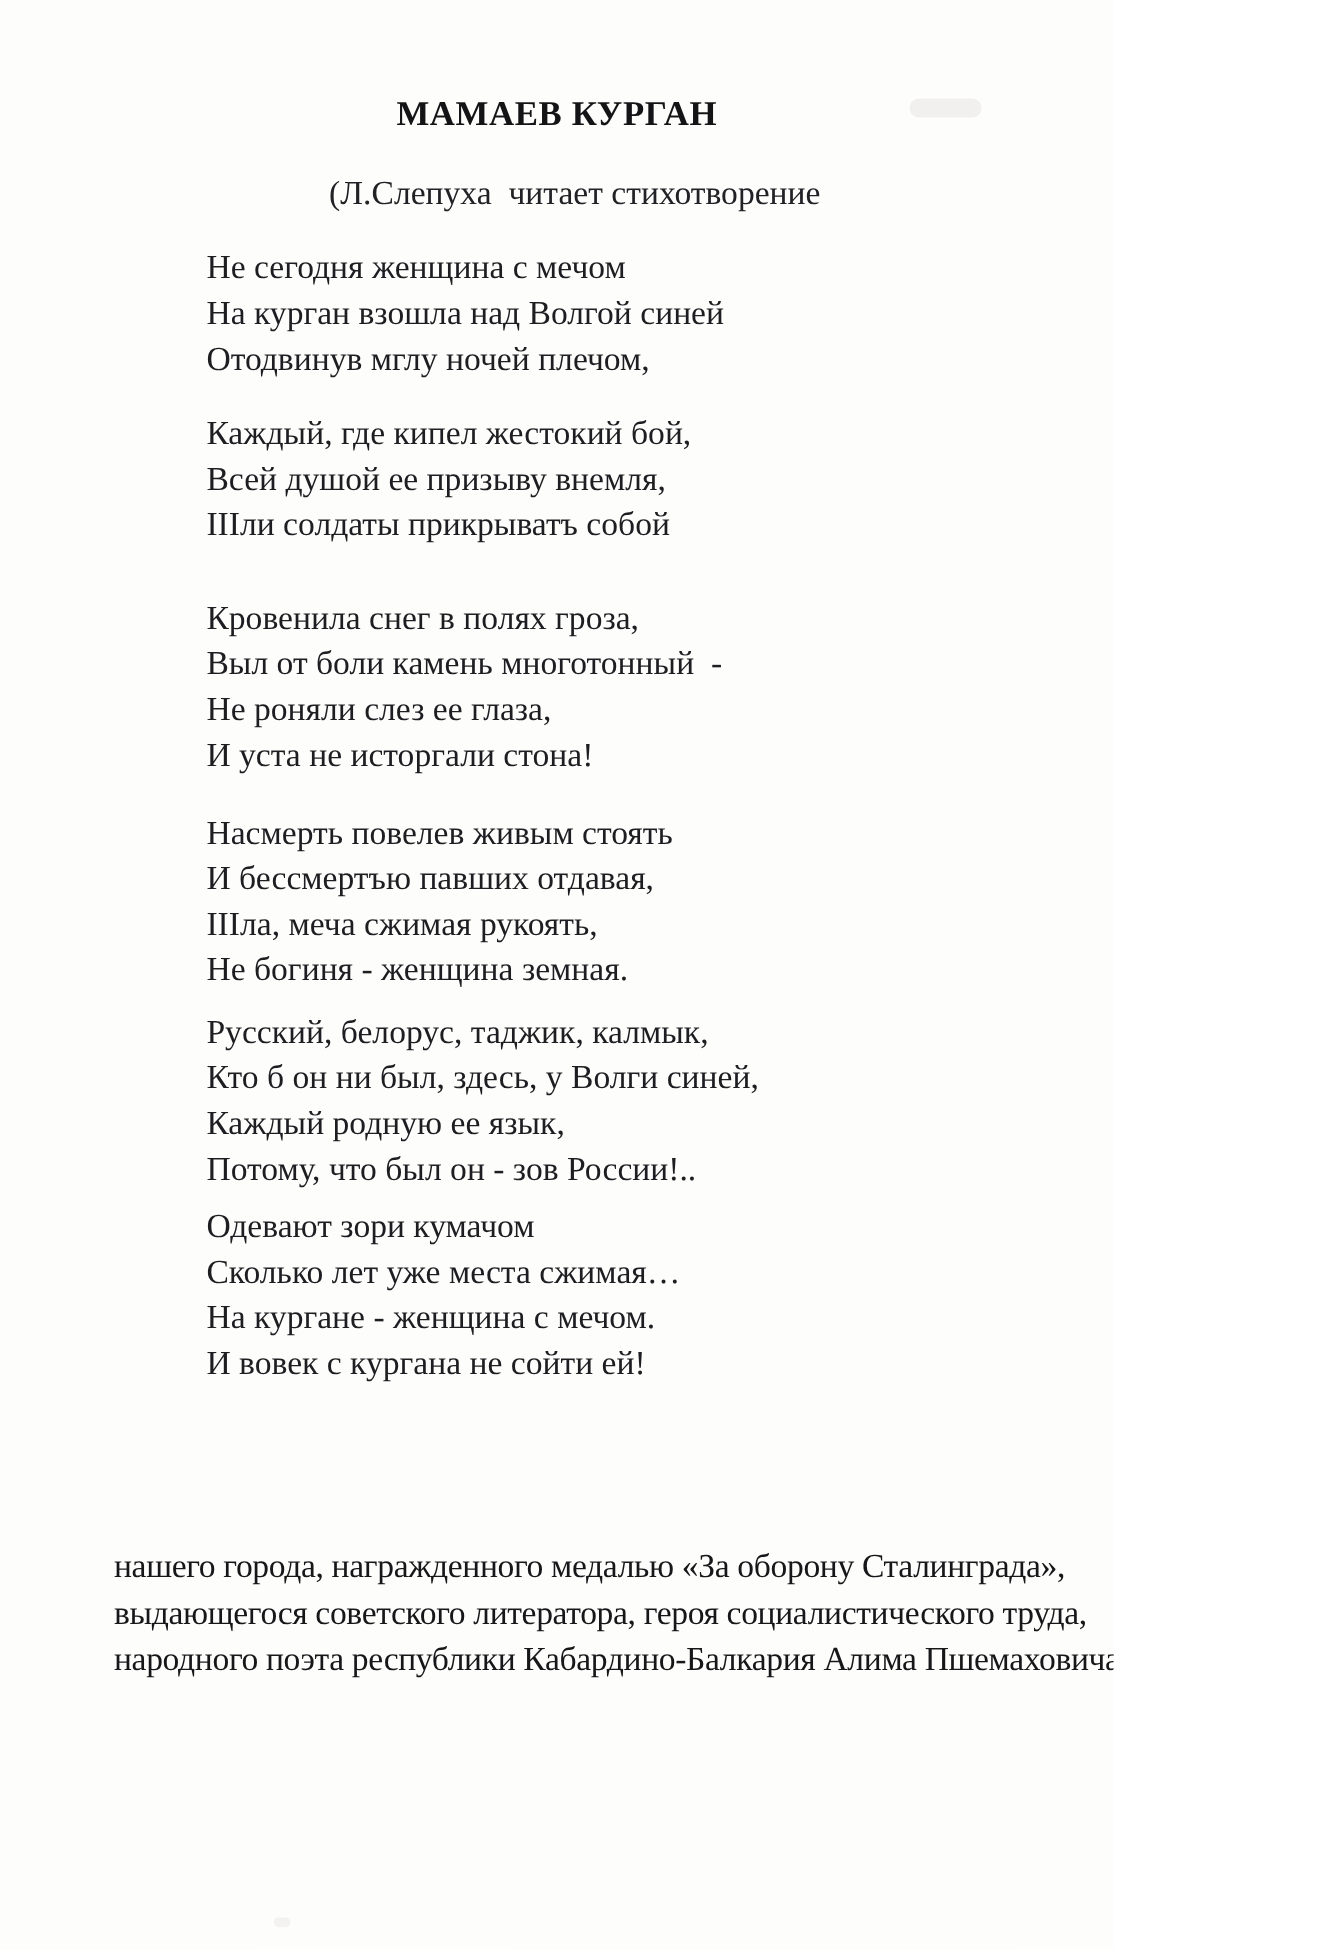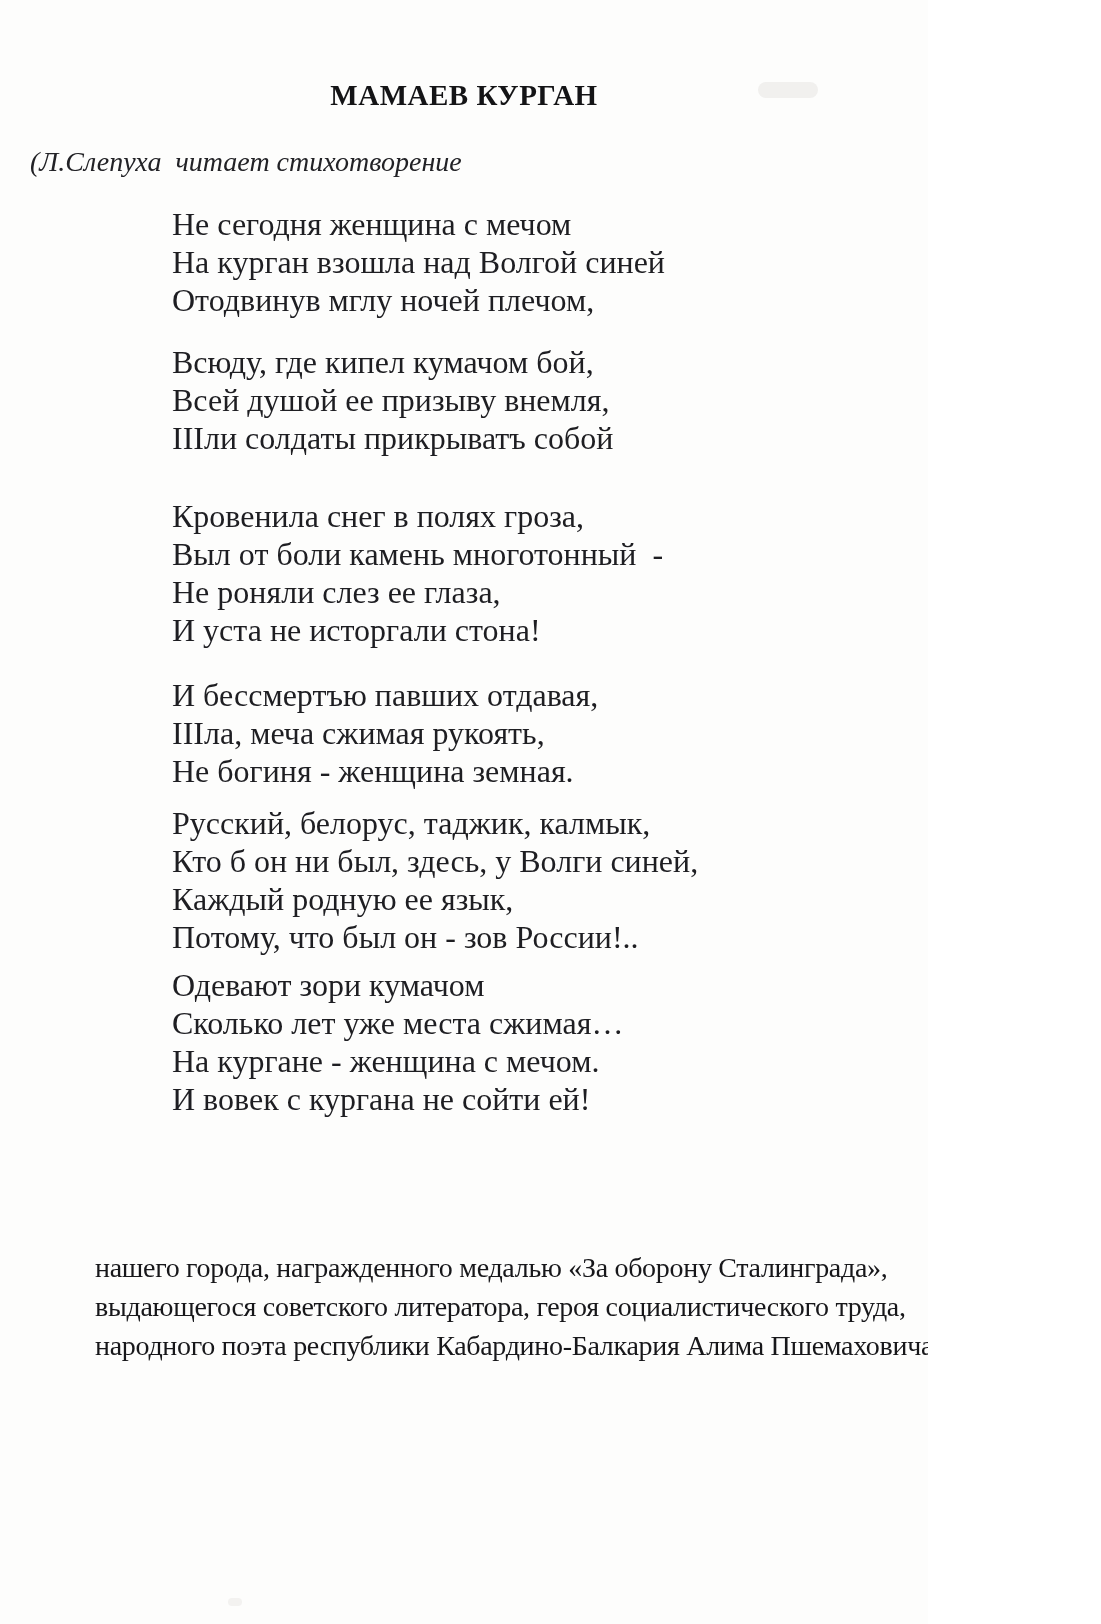--- a/index.html
+++ b/index.html
@@ -23,29 +23,29 @@
     font-size: 29px;
     font-weight: bold;
     line-height: 30px;
     letter-spacing: 0.5px;
     color: #141416;
     white-space: pre;
   }
   .direction {
     margin-top: 34px;
     margin-left: 30px;
-    font-style: italic;
+    text-align: center;
     font-size: 28px;
     line-height: 35px;
     color: #222226;
   }
   .dir-line { white-space: pre; }
   .poem {
     margin-left: 172px;
-    font-size: 32px;
+    font-size: 28px;
     line-height: 38px;
     color: #1e1e22;
     margin-top: 22px;
   }
   .pline { white-space: pre; }
   .stanza.s1 { margin-top: 26px; }
   .stanza.s2 { margin-top: 24px; }
   .stanza.s3 { margin-top: 40px; }
   .stanza.s4 { margin-top: 27px; }
   .stanza.s5 { margin-top: 14px; }
@@ -89,33 +89,34 @@
 
   <div class="poem">
 
     <div class="stanza s1">
       <div class="pline">Не сегодня женщина с мечом</div>
       <div class="pline">На курган взошла над Волгой синей</div>
       <div class="pline">Отодвинув мглу ночей плечом,</div>
     </div>
 
     <div class="stanza s2">
-      <div class="pline">Всюду, где кипел кумачом бой,</div>
+      <div class="pline">Каждый, где кипел жестокий бой,</div>
       <div class="pline">Всей душой ее призыву внемля,</div>
       <div class="pline">IIIли солдаты прикрыватъ собой</div>
     </div>
 
     <div class="stanza s3">
       <div class="pline">Кровенила снег в полях гроза,</div>
       <div class="pline">Выл от боли камень многотонный  -</div>
       <div class="pline">Не роняли слез ее глаза,</div>
       <div class="pline">И уста не исторгали стона!</div>
     </div>
 
     <div class="stanza s4">
+      <div class="pline">Насмерть повелев живым стоять</div>
       <div class="pline">И бессмертъю павших отдавая,</div>
       <div class="pline">IIIла, меча сжимая рукоять,</div>
       <div class="pline">Не богиня - женщина земная.</div>
     </div>
 
     <div class="stanza s5">
       <div class="pline">Русский, белорус, таджик, калмык,</div>
       <div class="pline">Кто б он ни был, здесь, у Волги синей,</div>
       <div class="pline">Каждый родную ее язык,</div>
       <div class="pline">Потому, что был он - зов России!..</div>

